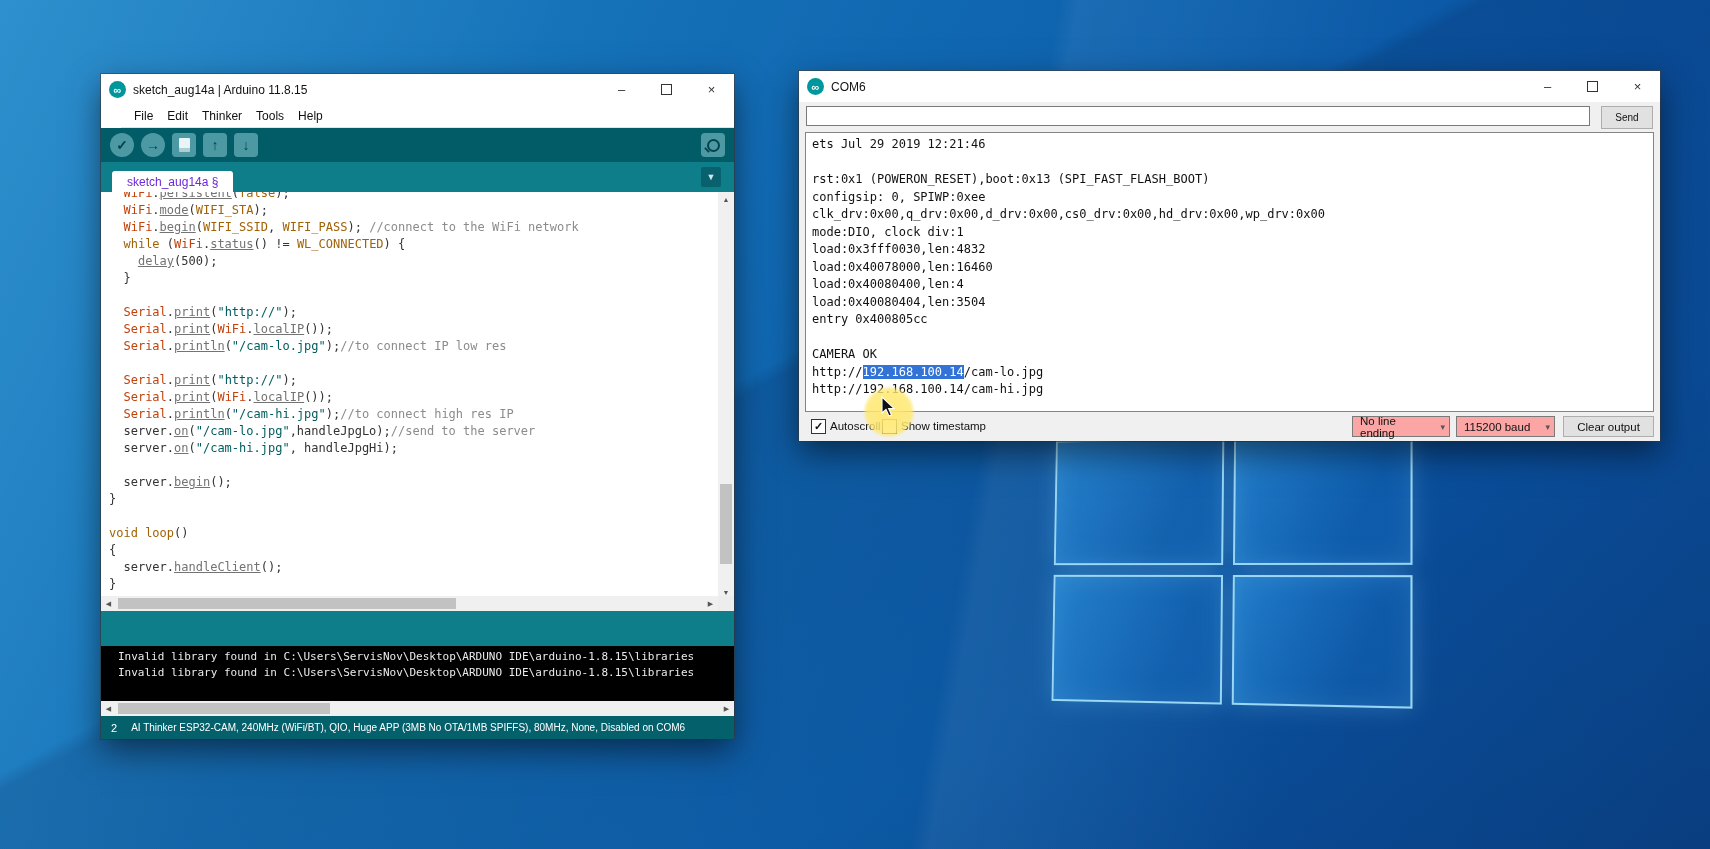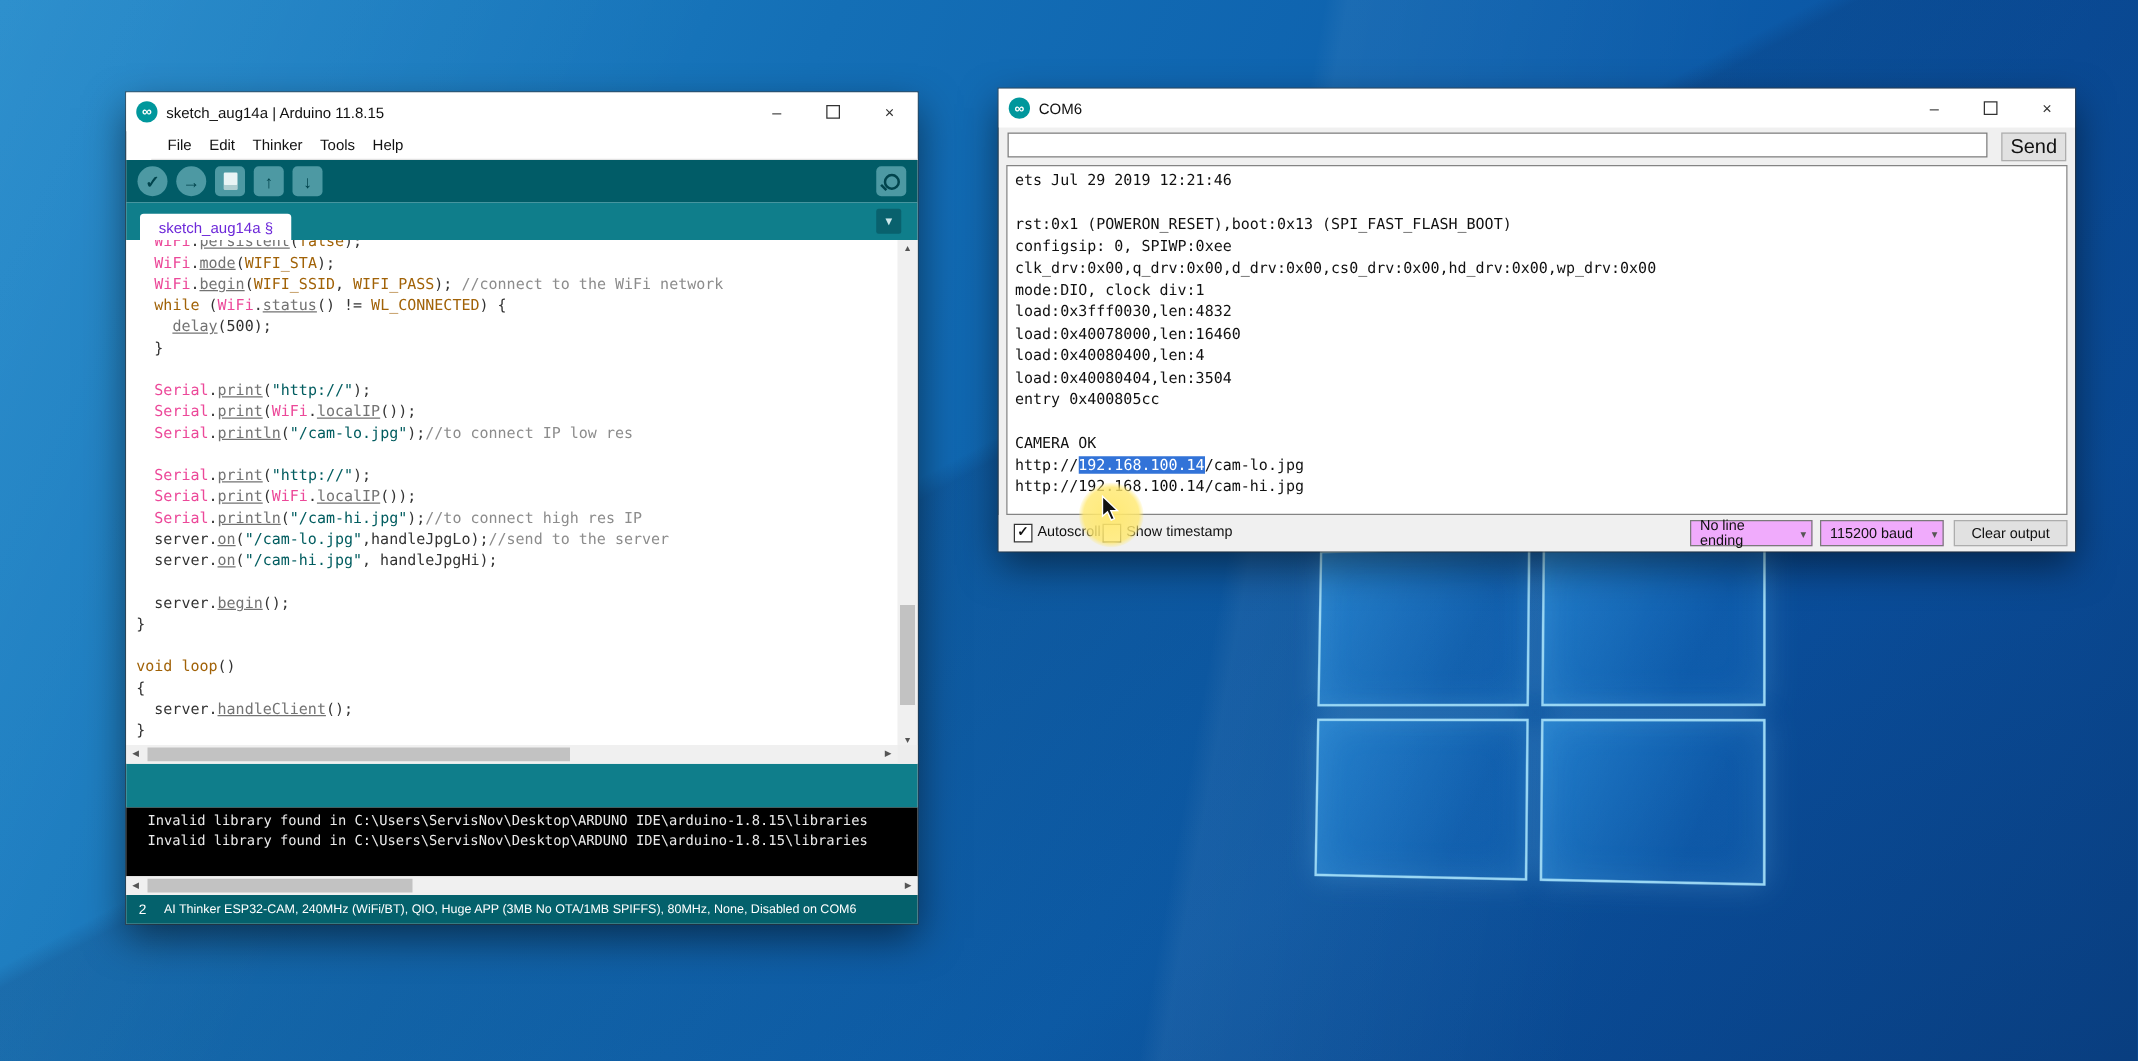--- a/index.html
+++ b/index.html
@@ -51,21 +51,21 @@
   .tab{margin-left:11px;background:#fff;border-radius:3px 3px 0 0;padding:4px 15px 3px 15px;
     font-size:12px;color:#6d28d9;}
   .tabdrop{position:absolute;right:13px;top:5px;width:20px;height:20px;background:#09616d;
     color:#cfe9ec;font-size:9px;display:flex;align-items:center;justify-content:center;border-radius:2px;}
   .editor{position:relative;height:408px;background:#ffffff;overflow:hidden;}
   .code{margin-top:-7px;padding-left:8px;font-family:"DejaVu Sans Mono",monospace;
     font-size:12px;line-height:17px;white-space:pre;}
   .cl{height:17px;}
   .tk-p{color:#333;}
   .tk-k{color:#a16207;margin-top:44px;}
-  .tk-c{color:#ec4899;margin-top:40px;}
+  .tk-c{color:#c2410c;margin-top:40px;}
   .tk-f{color:#737373;text-decoration:underline;}
   .tk-s{color:#005C5F;}
   .tk-m{color:#8C8C8C;}
   .tk-t{color:#111;}
   .tk-sel{background:#3273d8;color:#fff;}
   .vscroll{position:absolute;right:0;top:0;width:16px;height:408px;background:#f0f0f0;
     display:flex;flex-direction:column;align-items:center;}
   .sarrow{font-size:7px;color:#555;line-height:15px;width:15px;text-align:center;flex:none;}
   .vthumb{position:absolute;top:292px;left:2px;width:12px;height:80px;background:#c2c2c2;}
   .vscroll .bottom{position:absolute;bottom:0;}
@@ -82,31 +82,31 @@
   .statusbar{height:23px;background:#04616c;display:flex;align-items:center;color:#fff;}
   .lineno{font-size:11px;padding:0 14px 0 10px;}
   .boardinfo{font-size:10px;white-space:nowrap;overflow:hidden;}
 
   
   .serial{left:799px;top:71px;width:861px;height:370px;background:#f0f0f0;}
   .sendrow{position:relative;height:30px;}
   .sendinput{position:absolute;left:7px;top:4px;width:784px;height:20px;border:1px solid #7a7a7a;
     background:#fff;font-size:12px;padding:0 4px;box-sizing:border-box;outline:none;}
   .sendbtn{position:absolute;right:7px;top:4px;width:50px;height:21px;background:#e1e1e1;
-    border:1px solid #adadad;font-size:16px;color:#111;display:flex;align-items:center;justify-content:center;}
+    border:1px solid #adadad;font-size:10px;color:#111;display:flex;align-items:center;justify-content:center;}
   .serialout{position:absolute;left:6px;right:6px;top:61px;height:280px;background:#fff;
     border:1px solid #848484;overflow:hidden;padding:3px 6px;font-family:"DejaVu Sans Mono",monospace;
     font-size:12px;line-height:17.5px;white-space:pre;box-sizing:border-box;}
   .sl{height:17.5px;color:#111;}
   .serialbottom{position:absolute;left:0;right:0;top:341px;height:29px;background:#f0f0f0;}
   .checkbox{position:absolute;width:13px;height:13px;background:#fff;border:1px solid #333;
     top:7px;display:flex;align-items:center;justify-content:center;}
   .checkbox .mark{font-size:11px;font-weight:bold;color:#111;line-height:11px;}
   .cblabel{position:absolute;top:8px;font-size:11.5px;color:#111;white-space:nowrap;}
-  .combo{position:absolute;top:4px;height:21px;background:#f0abfc;border:1px solid #7a7a7a;
+  .combo{position:absolute;top:4px;height:21px;background:#fca5a5;border:1px solid #7a7a7a;
     font-size:11.5px;color:#111;display:flex;align-items:center;padding:0 4px 0 7px;box-sizing:border-box;}
   .combo .chev{margin-left:auto;font-size:9px;color:#555;padding-left:8px;}
   .clearbtn{position:absolute;top:4px;height:21px;background:#e1e1e1;border:1px solid #adadad;
     font-size:11.5px;color:#111;display:flex;align-items:center;justify-content:center;box-sizing:border-box;}
 
   
   .click-halo{position:absolute;left:863px;top:386px;width:52px;height:52px;border-radius:50%;
     background:radial-gradient(circle,rgba(255,232,110,.95) 0%,rgba(255,232,110,.8) 60%,rgba(255,232,110,0) 72%);
     z-index:40;pointer-events:none;}
   .cursor{position:absolute;left:881px;top:396px;z-index:41;pointer-events:none;}

